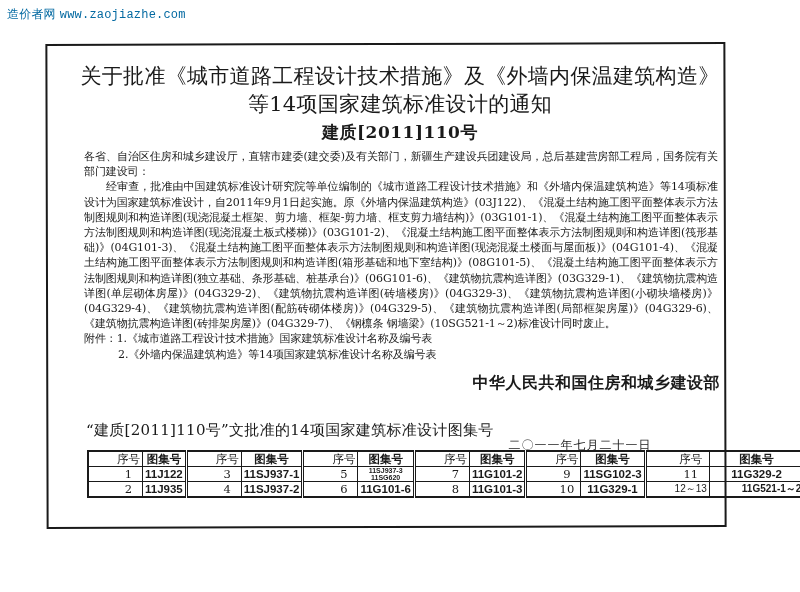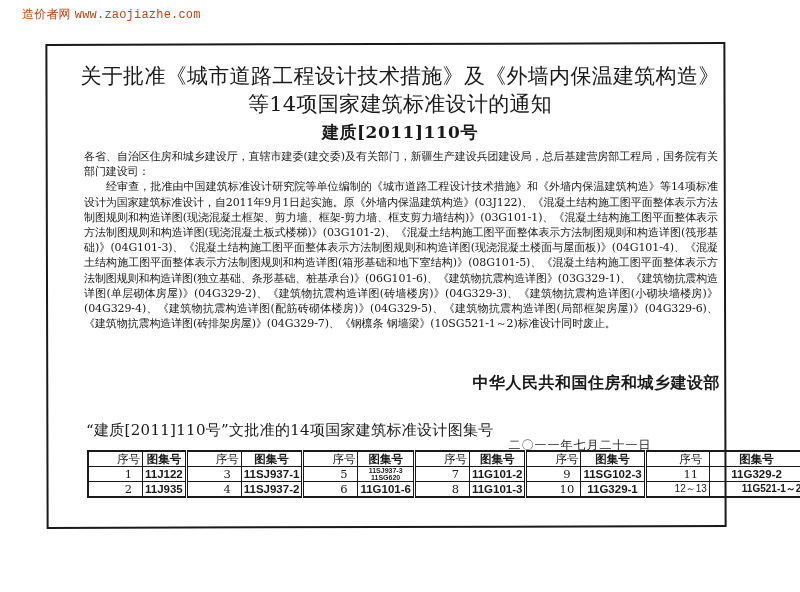--- a/index.html
+++ b/index.html
@@ -1,21 +1,21 @@
 <!DOCTYPE html>
 <html><head>
 <meta charset="utf-8">
 <style>
   html, body { margin: 0; padding: 0; }
   body {
     width: 800px; height: 592px; background: #ffffff; position: relative; overflow: hidden;
     font-family: "DejaVu Serif", "Liberation Serif", serif; color: #1a1a1a;
   }
   .watermark {
-    position: absolute; left: 22px; top: 6px; font-size: 12px; color: #c2410c;
+    position: absolute; left: 7px; top: 6px; font-size: 12px; color: #0369a1;
     font-family: "DejaVu Serif", serif; letter-spacing: 0.2px;
   }
   .watermark .url { font-family: "Liberation Mono", "DejaVu Sans Mono", monospace; font-size: 12px; margin-left: 4px; }
   .frame {
     position: absolute; left: 46px; top: 43px; width: 680px; height: 485px;
     border: 2px solid #1a1a1a; border-top-width: 2px; box-sizing: border-box;
     transform: rotate(-0.15deg);
   }
   .title {
     position: absolute; left: 60px; top: 62px; width: 680px; text-align: center;
@@ -74,20 +74,22 @@
 <div class="title">
   <div>关于批准《城市道路工程设计技术措施》及《外墙内保温建筑构造》</div>
   <div>等14项国家建筑标准设计的通知</div>
 </div>
 
 <div class="docno">建质[2011]110号</div>
 
 <div class="body-text">
   <p>各省、自治区住房和城乡建设厅，直辖市建委(建交委)及有关部门，新疆生产建设兵团建设局，总后基建营房部工程局，国务院有关部门建设司：</p>
   <p class="indent">经审查，批准由中国建筑标准设计研究院等单位编制的《城市道路工程设计技术措施》和《外墙内保温建筑构造》等14项标准设计为国家建筑标准设计，自2011年9月1日起实施。原《外墙内保温建筑构造》(03J122)、《混凝土结构施工图平面整体表示方法制图规则和构造详图(现浇混凝土框架、剪力墙、框架-剪力墙、框支剪力墙结构)》(03G101-1)、《混凝土结构施工图平面整体表示方法制图规则和构造详图(现浇混凝土板式楼梯)》(03G101-2)、《混凝土结构施工图平面整体表示方法制图规则和构造详图(筏形基础)》(04G101-3)、《混凝土结构施工图平面整体表示方法制图规则和构造详图(现浇混凝土楼面与屋面板)》(04G101-4)、《混凝土结构施工图平面整体表示方法制图规则和构造详图(箱形基础和地下室结构)》(08G101-5)、《混凝土结构施工图平面整体表示方法制图规则和构造详图(独立基础、条形基础、桩基承台)》(06G101-6)、《建筑物抗震构造详图》(03G329-1)、《建筑物抗震构造详图(单层砌体房屋)》(04G329-2)、《建筑物抗震构造详图(砖墙楼房)》(04G329-3)、《建筑物抗震构造详图(小砌块墙楼房)》(04G329-4)、《建筑物抗震构造详图(配筋砖砌体楼房)》(04G329-5)、《建筑物抗震构造详图(局部框架房屋)》(04G329-6)、《建筑物抗震构造详图(砖排架房屋)》(04G329-7)、《钢檩条 钢墙梁》(10SG521-1～2)标准设计同时废止。</p>
+  <p class="attach"><span>附件：</span><span>1.《城市道路工程设计技术措施》国家建筑标准设计名称及编号表</span></p>
+  <p class="attach-line2">2.《外墙内保温建筑构造》等14项国家建筑标准设计名称及编号表</p>
 </div>
 
 <div class="issuer">中华人民共和国住房和城乡建设部</div>
 <div class="date">二〇一一年七月二十一日</div>
 
 <div class="table-title">“建质[2011]110号”文批准的14项国家建筑标准设计图集号</div>
 
 <table class="atlas-table">
   <tbody>
       <tr>

